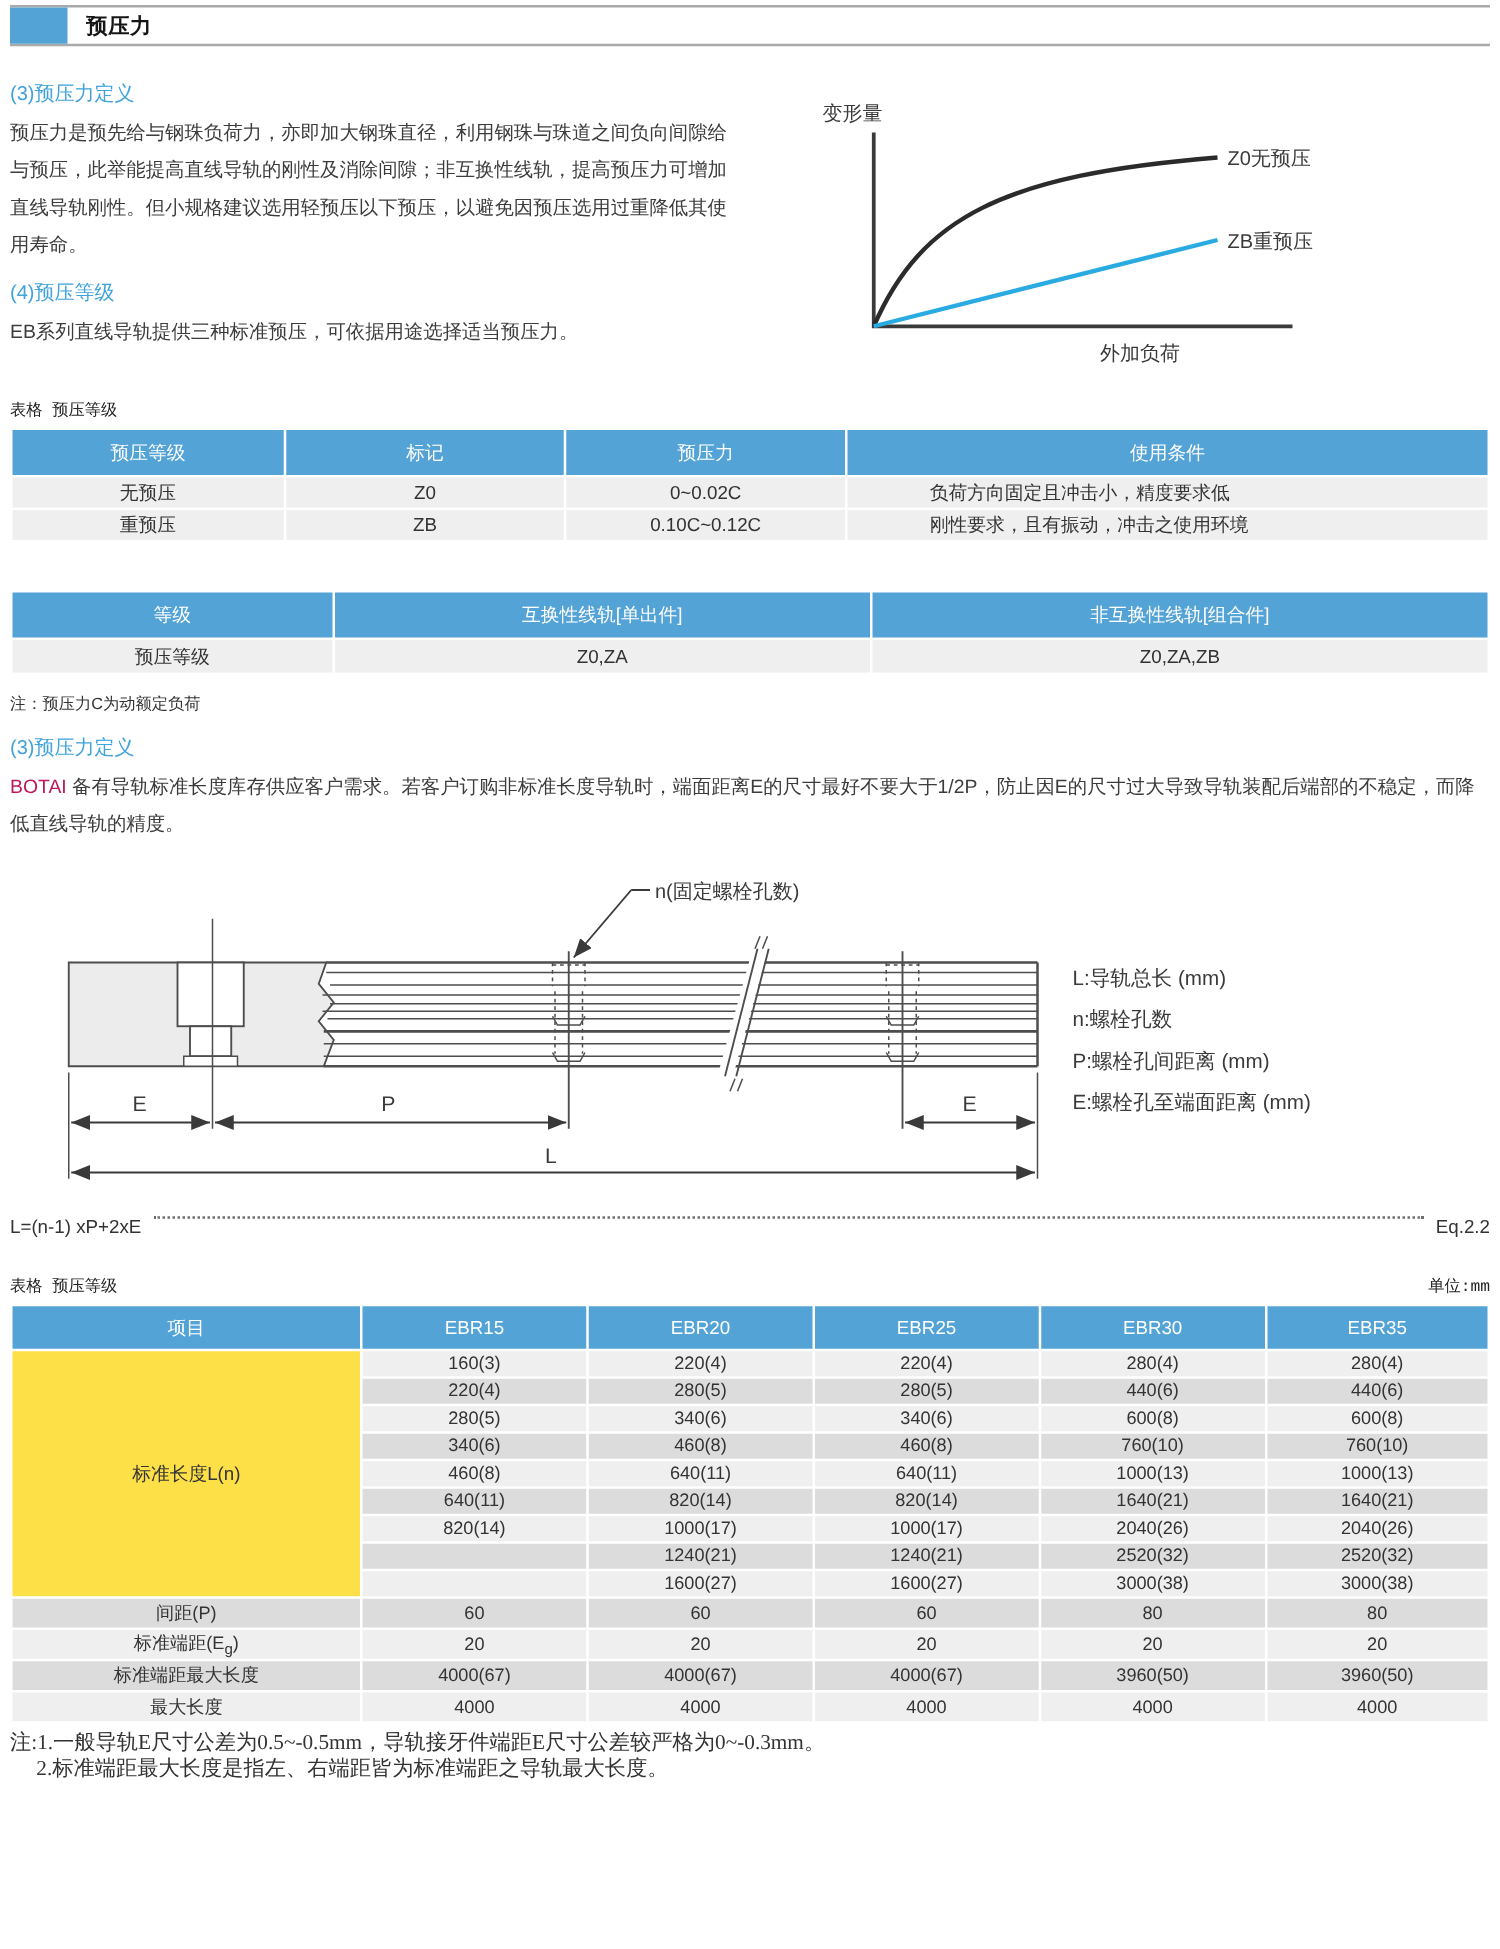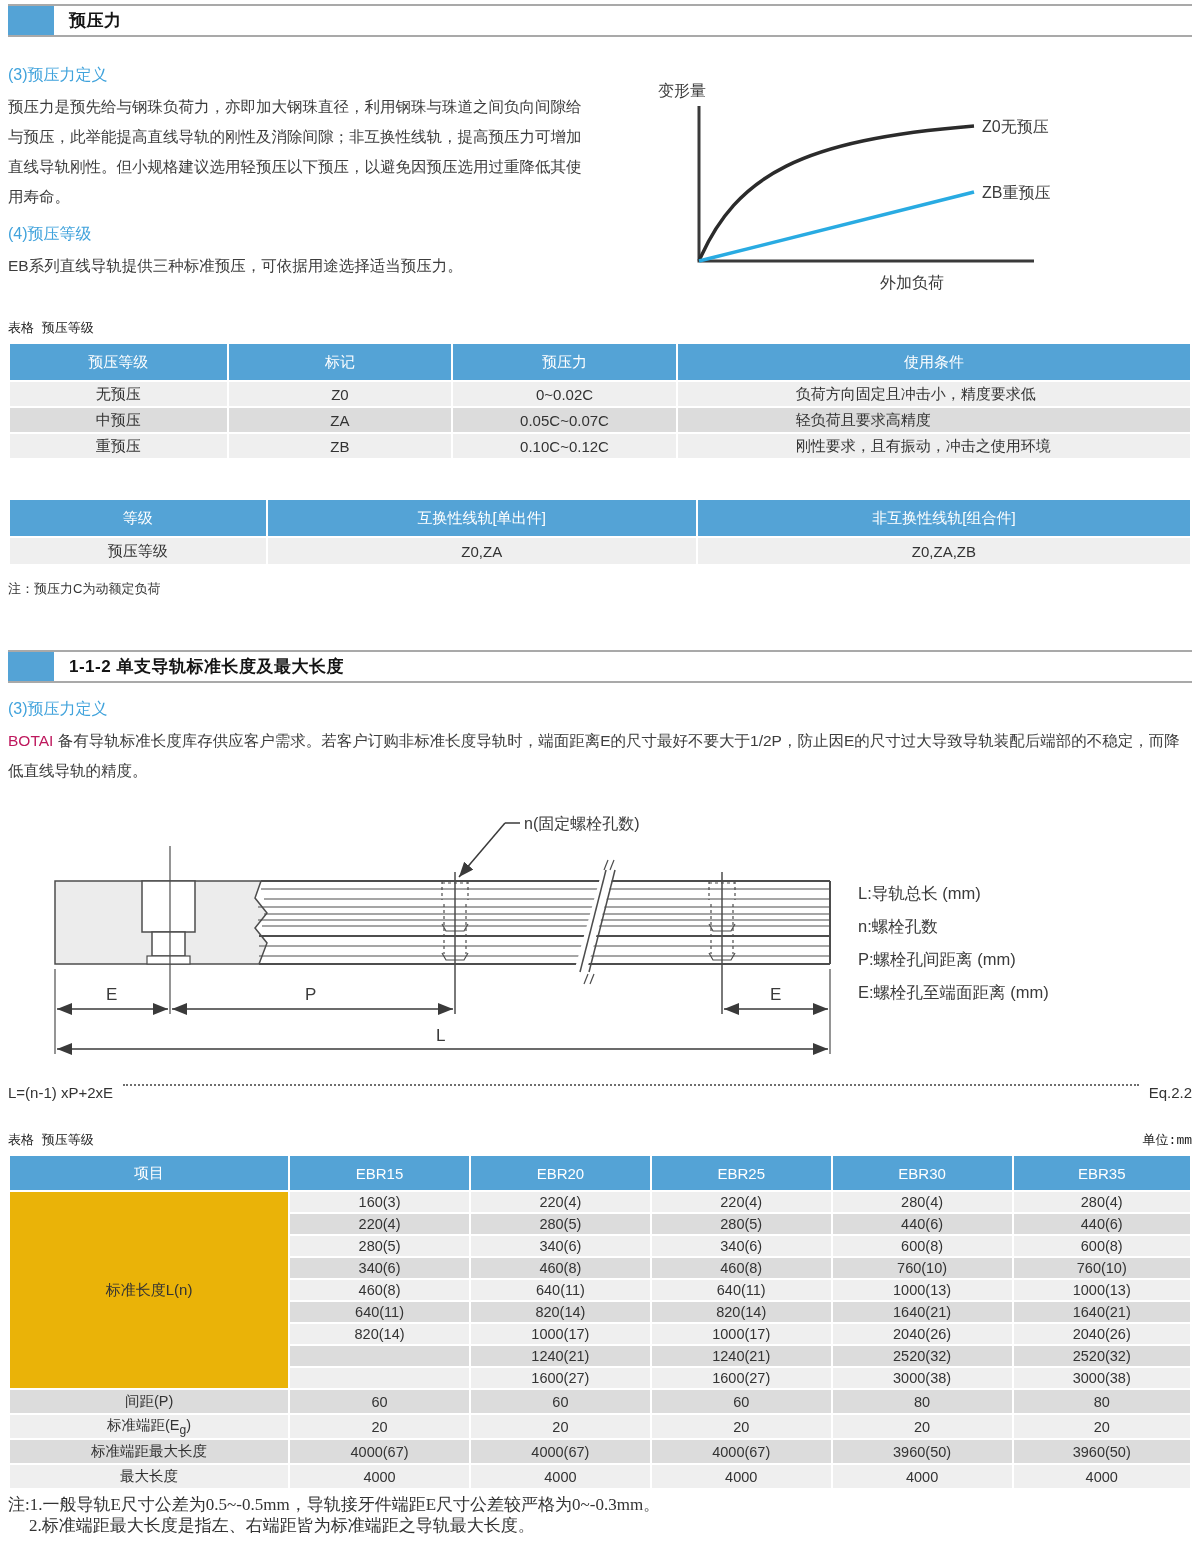--- a/index.html
+++ b/index.html
@@ -26,21 +26,21 @@
 
   
   table{width:100%;border-collapse:collapse;table-layout:fixed;}
   th,td{border:2px solid #fff;padding:0;}
   th{background:#54a3d6;color:#fff;font-weight:400;font-size:15px;height:36px;}
   td{font-size:15px;color:#333;text-align:center;}
   .ra{background:#efefef;}
   .rb{background:#dcdcdc;}
   .t1{margin-top:5px;}
   .t1 td{height:24px;}
-  .t1 td.cond{text-align:left;padding-left:118px;}
+  .t1 td.cond{text-align:left;padding-left:66px;}
   .t2{margin-top:38px;}
   .t2 td{height:26px;}
   .tbl-cap{font-size:13px;color:#222;margin:0;font-family:Liberation Mono, monospace;}
   .cap1{margin-top:38px;}
   .note1{font-size:13px;color:#333;margin-top:14px;}
 
   .sec2{margin-top:52px;}
   .sub3{margin-top:16px;}
 
   
@@ -52,21 +52,21 @@
 
   
   .formula{display:flex;align-items:flex-start;font-size:15px;color:#333;margin-top:8px;}
   .leader{flex:1;border-bottom:2px dotted #6e6e6e;margin:0 10px 4px 10px;}
 
   .cap-row{display:flex;justify-content:space-between;margin-top:30px;}
   .t3{margin-top:5px;}
   .t3 th{height:34px;}
   .t3 td{height:20px;font-size:14.5px;}
   .t3 td.btm{height:23px;}
-  .t3 td.group{background:#eab308;font-size:15px;}
+  .t3 td.group{background:#fde047;font-size:15px;}
 
   .footnotes{margin-top:4px;font-size:17px;color:#333;line-height:21px;font-family:Liberation Serif, serif;}
   .fn2{margin-left:21px;}
 </style>
 </head>
 <body>
 
 <div class="page">
 
   <div class="sec-header">
@@ -106,26 +106,20 @@
         <th>使用条件</th>
       </tr>
     </thead>
     <tbody>
       <tr class="ra">
         <td>无预压</td>
         <td>Z0</td>
         <td>0~0.02C</td>
         <td class="cond">负荷方向固定且冲击小，精度要求低</td>
       </tr>
-      <tr class="rb">
-        <td>中预压</td>
-        <td>ZA</td>
-        <td>0.05C~0.07C</td>
-        <td class="cond">轻负荷且要求高精度</td>
-      </tr>
       <tr class="ra">
         <td>重预压</td>
         <td>ZB</td>
         <td>0.10C~0.12C</td>
         <td class="cond">刚性要求，且有振动，冲击之使用环境</td>
       </tr>
     </tbody>
   </table>
 
   <table class="t2">
@@ -144,24 +138,20 @@
     <tbody>
       <tr class="ra">
         <td>预压等级</td>
         <td>Z0,ZA</td>
         <td>Z0,ZA,ZB</td>
       </tr>
     </tbody>
   </table>
   <div class="note1">注：预压力C为动额定负荷</div>
 
-  <div class="sec-header sec2">
-    <div class="sec-box"></div>
-    <div class="sec-title">1-1-2 单支导轨标准长度及最大长度</div>
-  </div>
 
   <h3 class="blue-sub sub3">(3)预压力定义</h3>
   <p class="body-text"><span class="brand">BOTAI</span> <span>备有导轨标准长度库存供应客户需求。若客户订购非标准长度导轨时，端面距离E的尺寸最好不要大于1/2P，防止因E的尺寸过大导致导轨装配后端部的不稳定，而降低直线导轨的精度。</span></p>
 
   <div class="diagram">
     <svg width="1184" height="272" viewBox="0 0 1184 272">
       <defs>
         <marker id="ah" markerWidth="12" markerHeight="10" refX="10" refY="4" orient="auto-start-reverse">
           <path d="M0,0 L10,4 L0,8 Z" fill="#3a3a3a"></path>
         </marker>

